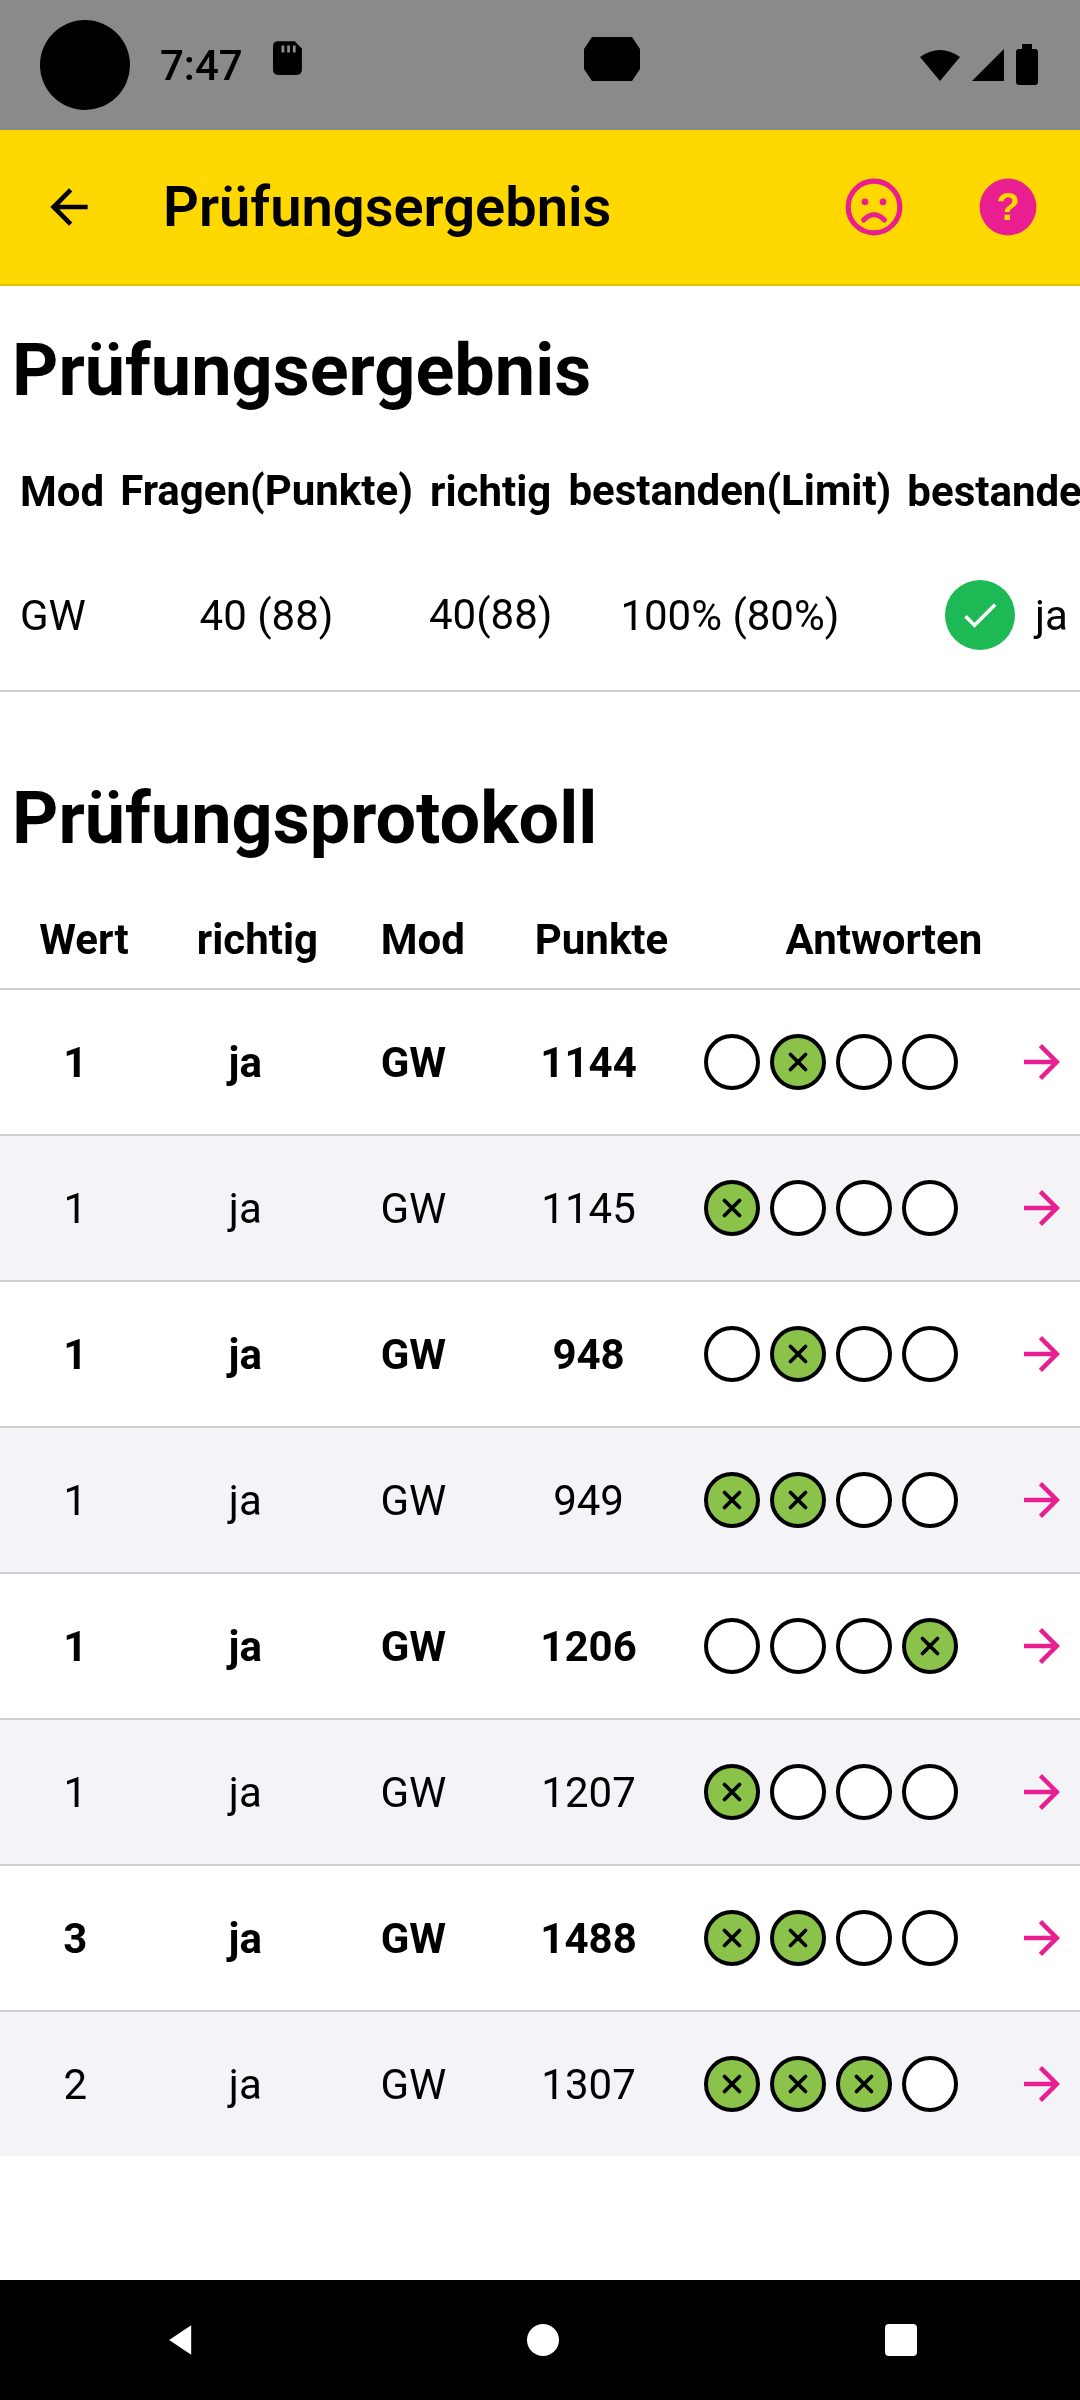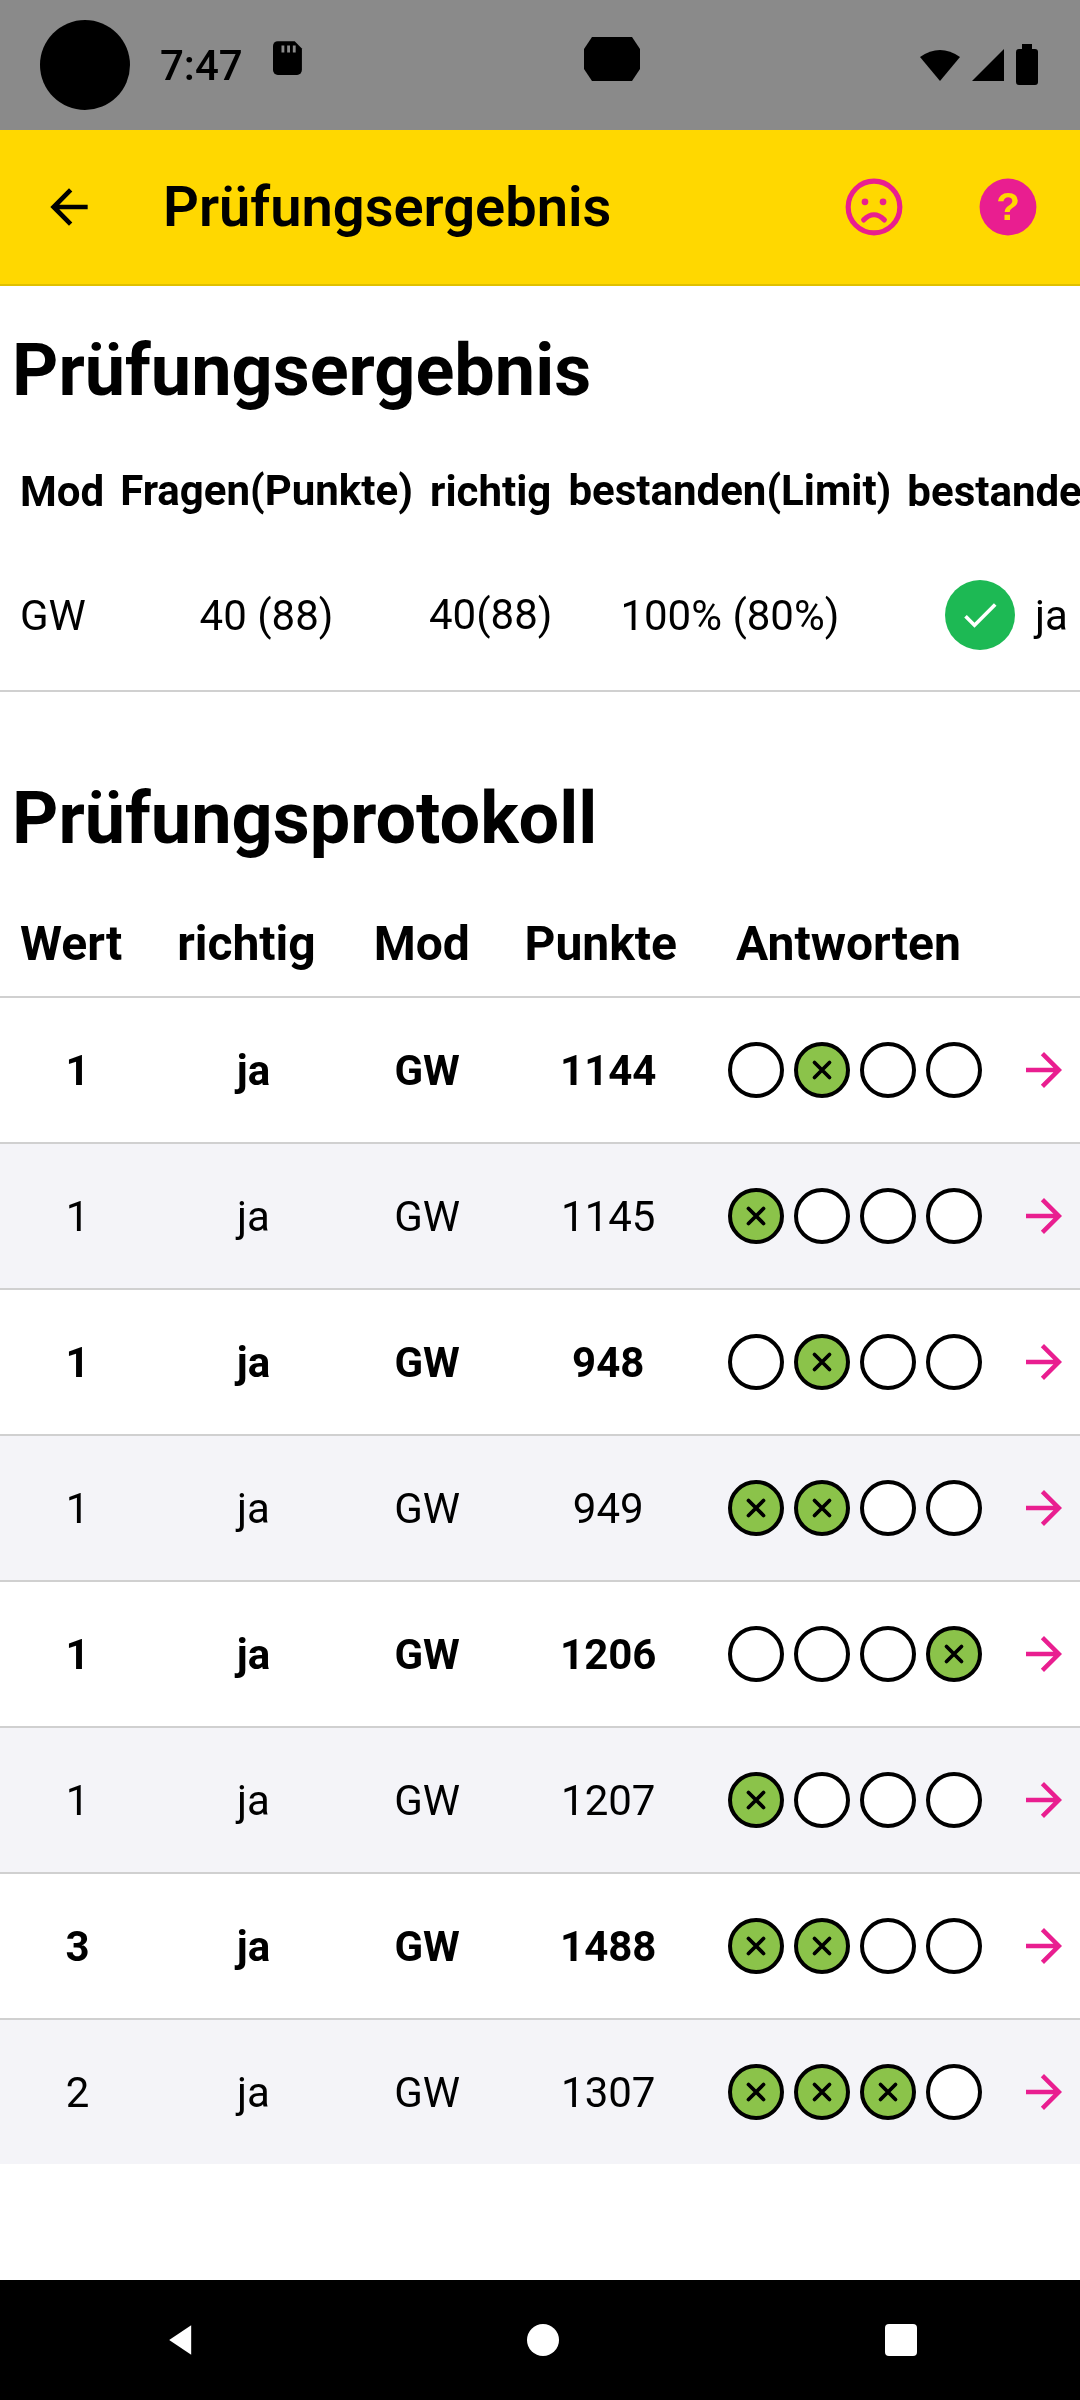--- a/index.html
+++ b/index.html
@@ -69,21 +69,21 @@
   .passed-circle {
     width: 70px; height: 70px; border-radius: 50%; background: #1db954;
     display: flex; align-items: center; justify-content: center;
   }
   table.protocol {
     width: 100%;
     border-collapse: collapse;
     margin-top: 10px;
   }
   table.protocol th {
-    font-size: 48px; font-weight: 700; padding: 24px 22px; text-align: left;
+    font-size: 42px; font-weight: 700; padding: 24px 22px; text-align: right;
   }
   table.protocol th:first-child { padding-left: 20px; }
   table.protocol td {
     padding: 44px 6px; text-align: center; font-size: 42px;
     border-top: 2px solid #d0d0d0;
   }
   table.protocol tr.row-odd td { font-weight: 700; background: #ffffff; }
   table.protocol tr.row-even td { font-weight: 400; background: #f4f4f8; }
   .answers { display: flex; gap: 10px; justify-content: flex-start; padding-left: 8px;}
   .ans-dot {

